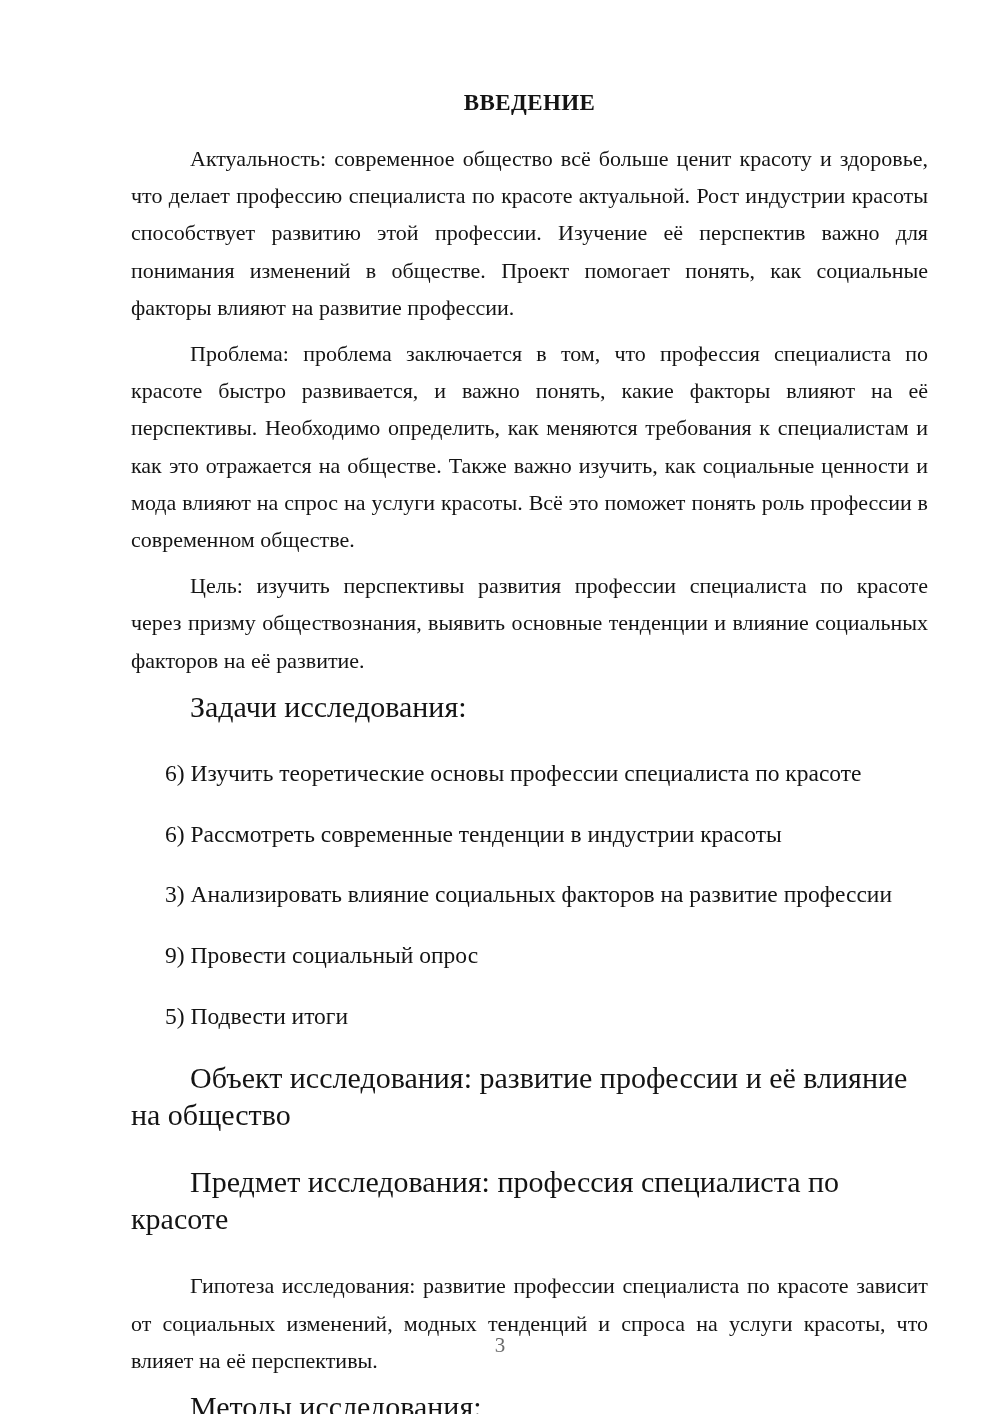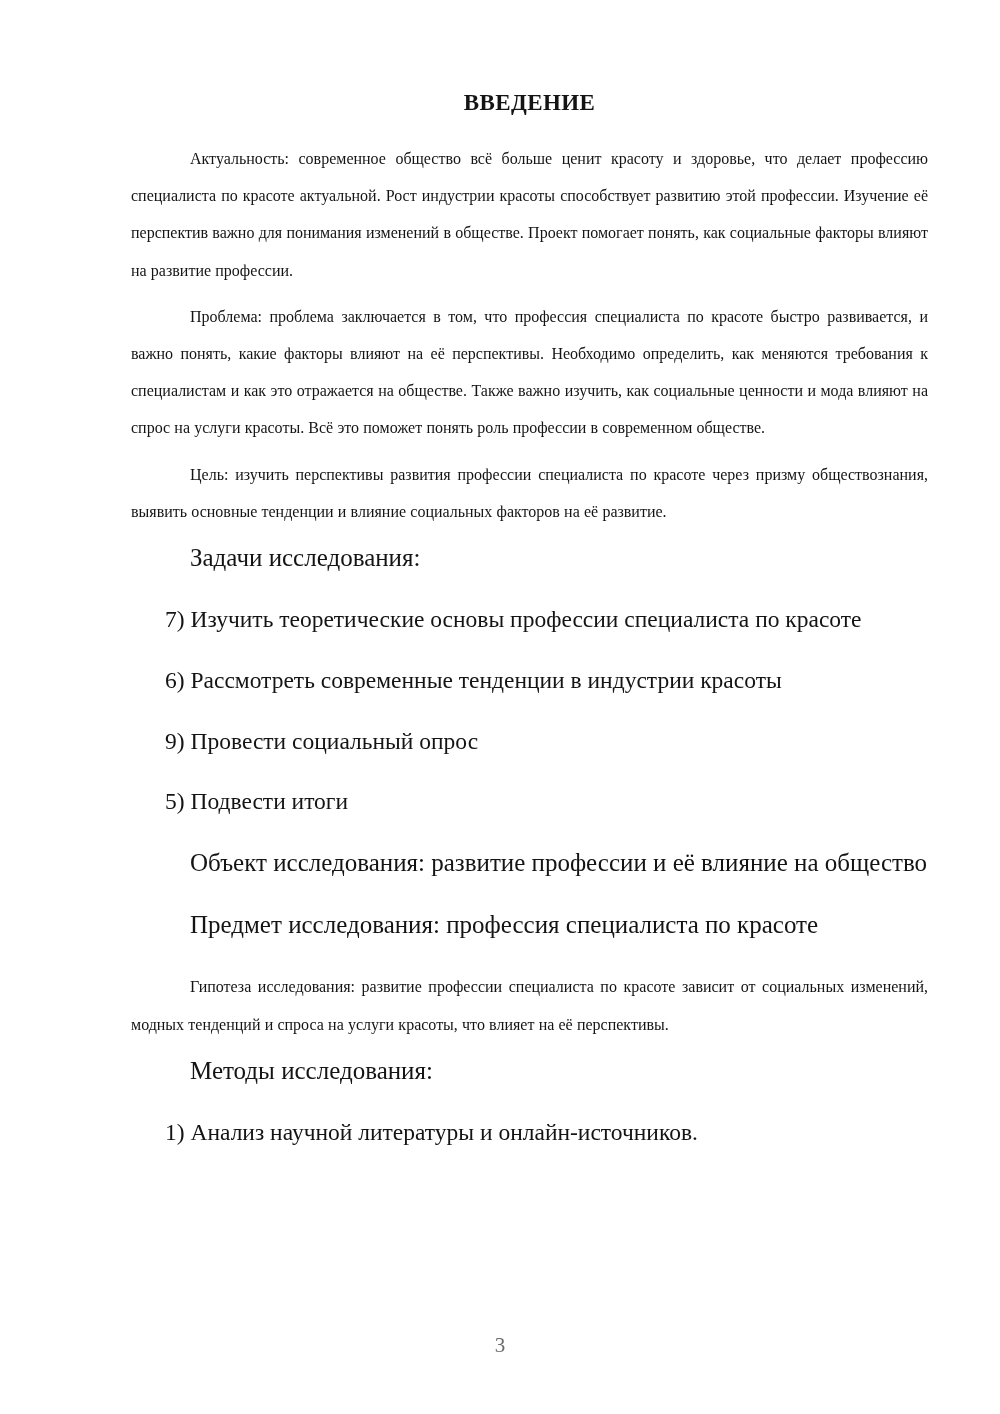--- a/index.html
+++ b/index.html
@@ -34,21 +34,21 @@
   .doc-heading {
     font-size: 23px;
     font-weight: bold;
     text-align: center;
     letter-spacing: 0.4px;
     line-height: 30px;
     margin: 0 0 22px 0;
   }
 
   .para {
-    font-size: 16px;
+    font-size: 22px;
     line-height: 37.2px;
     text-align: justify;
     text-justify: inter-word;
     text-indent: 59px;
     margin: 0 0 0 0;
     hyphens: none;
     word-spacing: 0.2px;
   }
 
   
@@ -60,21 +60,21 @@
     line-height: 37.2px;
     text-align: justify;
     text-justify: inter-word;
     text-indent: 34px;
     margin-top: 9px;
   }
   .list-item.single { text-align: left; }
 
   
   .label-line {
-    font-size: 25px;
+    font-size: 30px;
     line-height: 37.2px;
     text-align: left;
     text-indent: 59px;
     margin-top: 9px;
   }
 
   .page-number {
     position: absolute;
     left: 0;
     right: 0;
@@ -95,24 +95,25 @@
     <h1 class="doc-heading">ВВЕДЕНИЕ</h1>
 
     <p class="para">Актуальность: современное общество всё больше ценит красоту и здоровье, что делает профессию специалиста по красоте актуальной. Рост индустрии красоты способствует развитию этой профессии. Изучение её перспектив важно для понимания изменений в обществе. Проект помогает понять, как социальные факторы влияют на развитие профессии.</p>
 
     <p class="para">Проблема: проблема заключается в том, что профессия специалиста по красоте быстро развивается, и важно понять, какие факторы влияют на её перспективы. Необходимо определить, как меняются требования к специалистам и как это отражается на обществе. Также важно изучить, как социальные ценности и мода влияют на спрос на услуги красоты. Всё это поможет понять роль профессии в современном обществе.</p>
 
     <p class="para">Цель: изучить перспективы развития профессии специалиста по красоте через призму обществознания, выявить основные тенденции и влияние социальных факторов на её развитие.</p>
 
     <p class="label-line">Задачи исследования:</p>
 
-    <p class="list-item single">7) Изучить теоретические основы профессии специалиста по красоте</p>
+    <p class="list-item single">6) Изучить теоретические основы профессии специалиста по красоте</p>
 
     <p class="list-item single">6) Рассмотреть современные тенденции в индустрии красоты</p>
 
+    <p class="list-item">3) Анализировать влияние социальных факторов на развитие профессии</p>
 
     <p class="list-item single">9) Провести социальный опрос</p>
 
     <p class="list-item single">5) Подвести итоги</p>
 
     <p class="label-line">Объект исследования: развитие профессии и её влияние на общество</p>
 
     <p class="label-line">Предмет исследования: профессия специалиста по красоте</p>
 
     <p class="para">Гипотеза исследования: развитие профессии специалиста по красоте зависит от социальных изменений, модных тенденций и спроса на услуги красоты, что влияет на её перспективы.</p>

